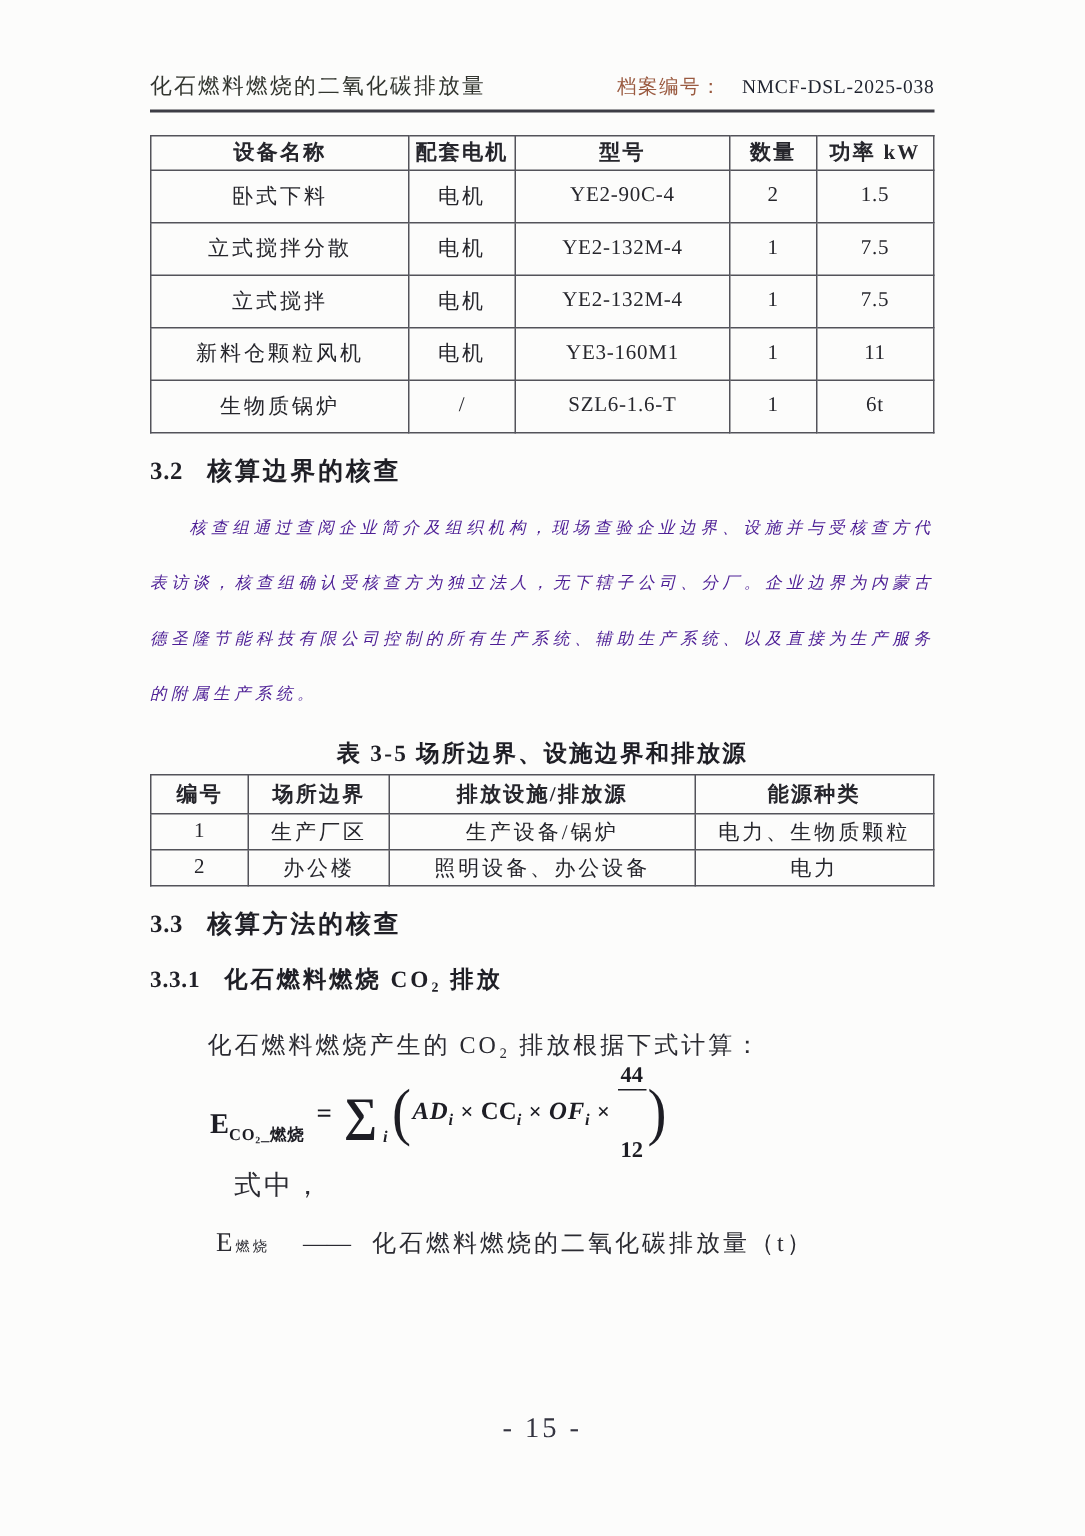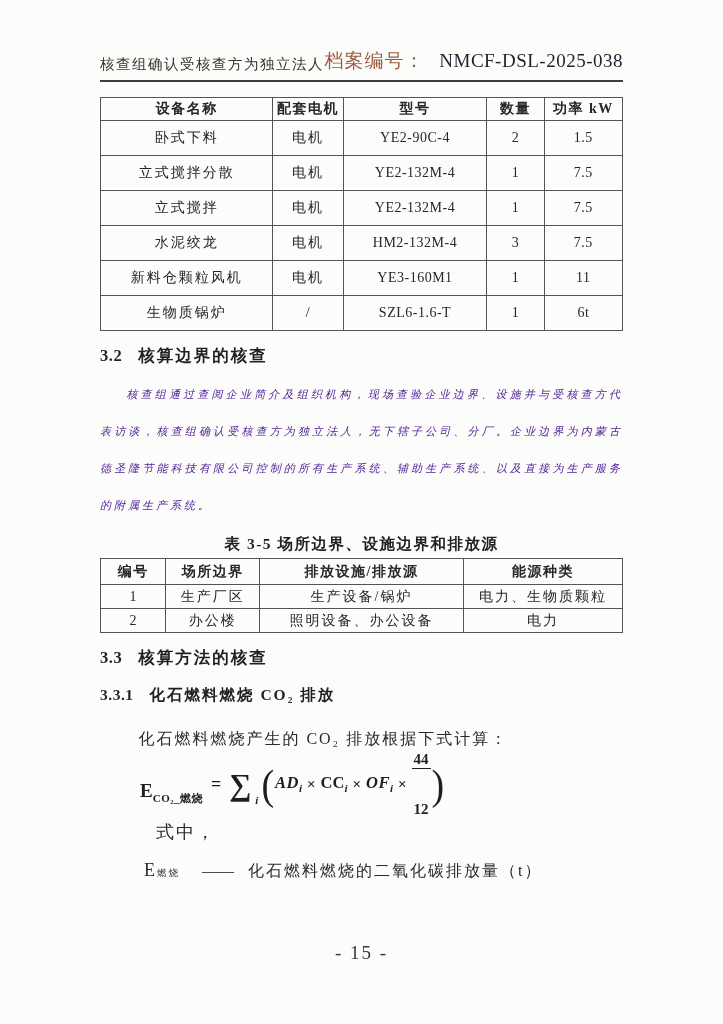--- a/index.html
+++ b/index.html
@@ -21,21 +21,21 @@
     width:523px;
   }
 
   
   .doc-header {
     display:flex; justify-content:space-between; align-items:flex-end;
     padding-bottom:6px;
     border-bottom:2.5px solid #3d3d45;
   }
   .company { font-size:14.5px; letter-spacing:1.5px; color:#32352f; }
-  .archive { font-size:19px; }
+  .archive { font-size:13px; }
   .archive-label { color:#9a5a40; letter-spacing:1px; }
   .archive-number { color:#1e222e; margin-left:10px; letter-spacing:0.5px; }
 
   
   table.tbl {
     width:100%;
     border-collapse:collapse;
     table-layout:fixed;
   }
   table.tbl th, table.tbl td {
@@ -144,21 +144,21 @@
     color:#343440;
   }
 </style>
 </head>
 <body>
 
 <div class="page">
   <div class="content">
 
     <div class="doc-header">
-      <span class="company">核查组确认受核查方为独立法人</span>
+      <span class="company">化石燃料燃烧的二氧化碳排放量</span>
       <span class="archive">
         <span class="archive-label">档案编号：</span>
         <span class="archive-number">NMCF-DSL-2025-038</span>
       </span>
     </div>
 
     <table class="tbl tbl-equipment">
       <colgroup>
         <col style="width:33%">
           <col style="width:13.5%">
@@ -188,27 +188,20 @@
           <td class="cn">电机</td>
           <td class="lat">YE2-132M-4</td>
           <td class="lat">1</td>
           <td class="lat">7.5</td>
         </tr>
         <tr>
           <td class="cn">立式搅拌</td>
           <td class="cn">电机</td>
           <td class="lat">YE2-132M-4</td>
           <td class="lat">1</td>
-          <td class="lat">7.5</td>
-        </tr>
-        <tr>
-          <td class="cn">水泥绞龙</td>
-          <td class="cn">电机</td>
-          <td class="lat">HM2-132M-4</td>
-          <td class="lat">3</td>
           <td class="lat">7.5</td>
         </tr>
         <tr>
           <td class="cn">新料仓颗粒风机</td>
           <td class="cn">电机</td>
           <td class="lat">YE3-160M1</td>
           <td class="lat">1</td>
           <td class="lat">11</td>
         </tr>
         <tr>

